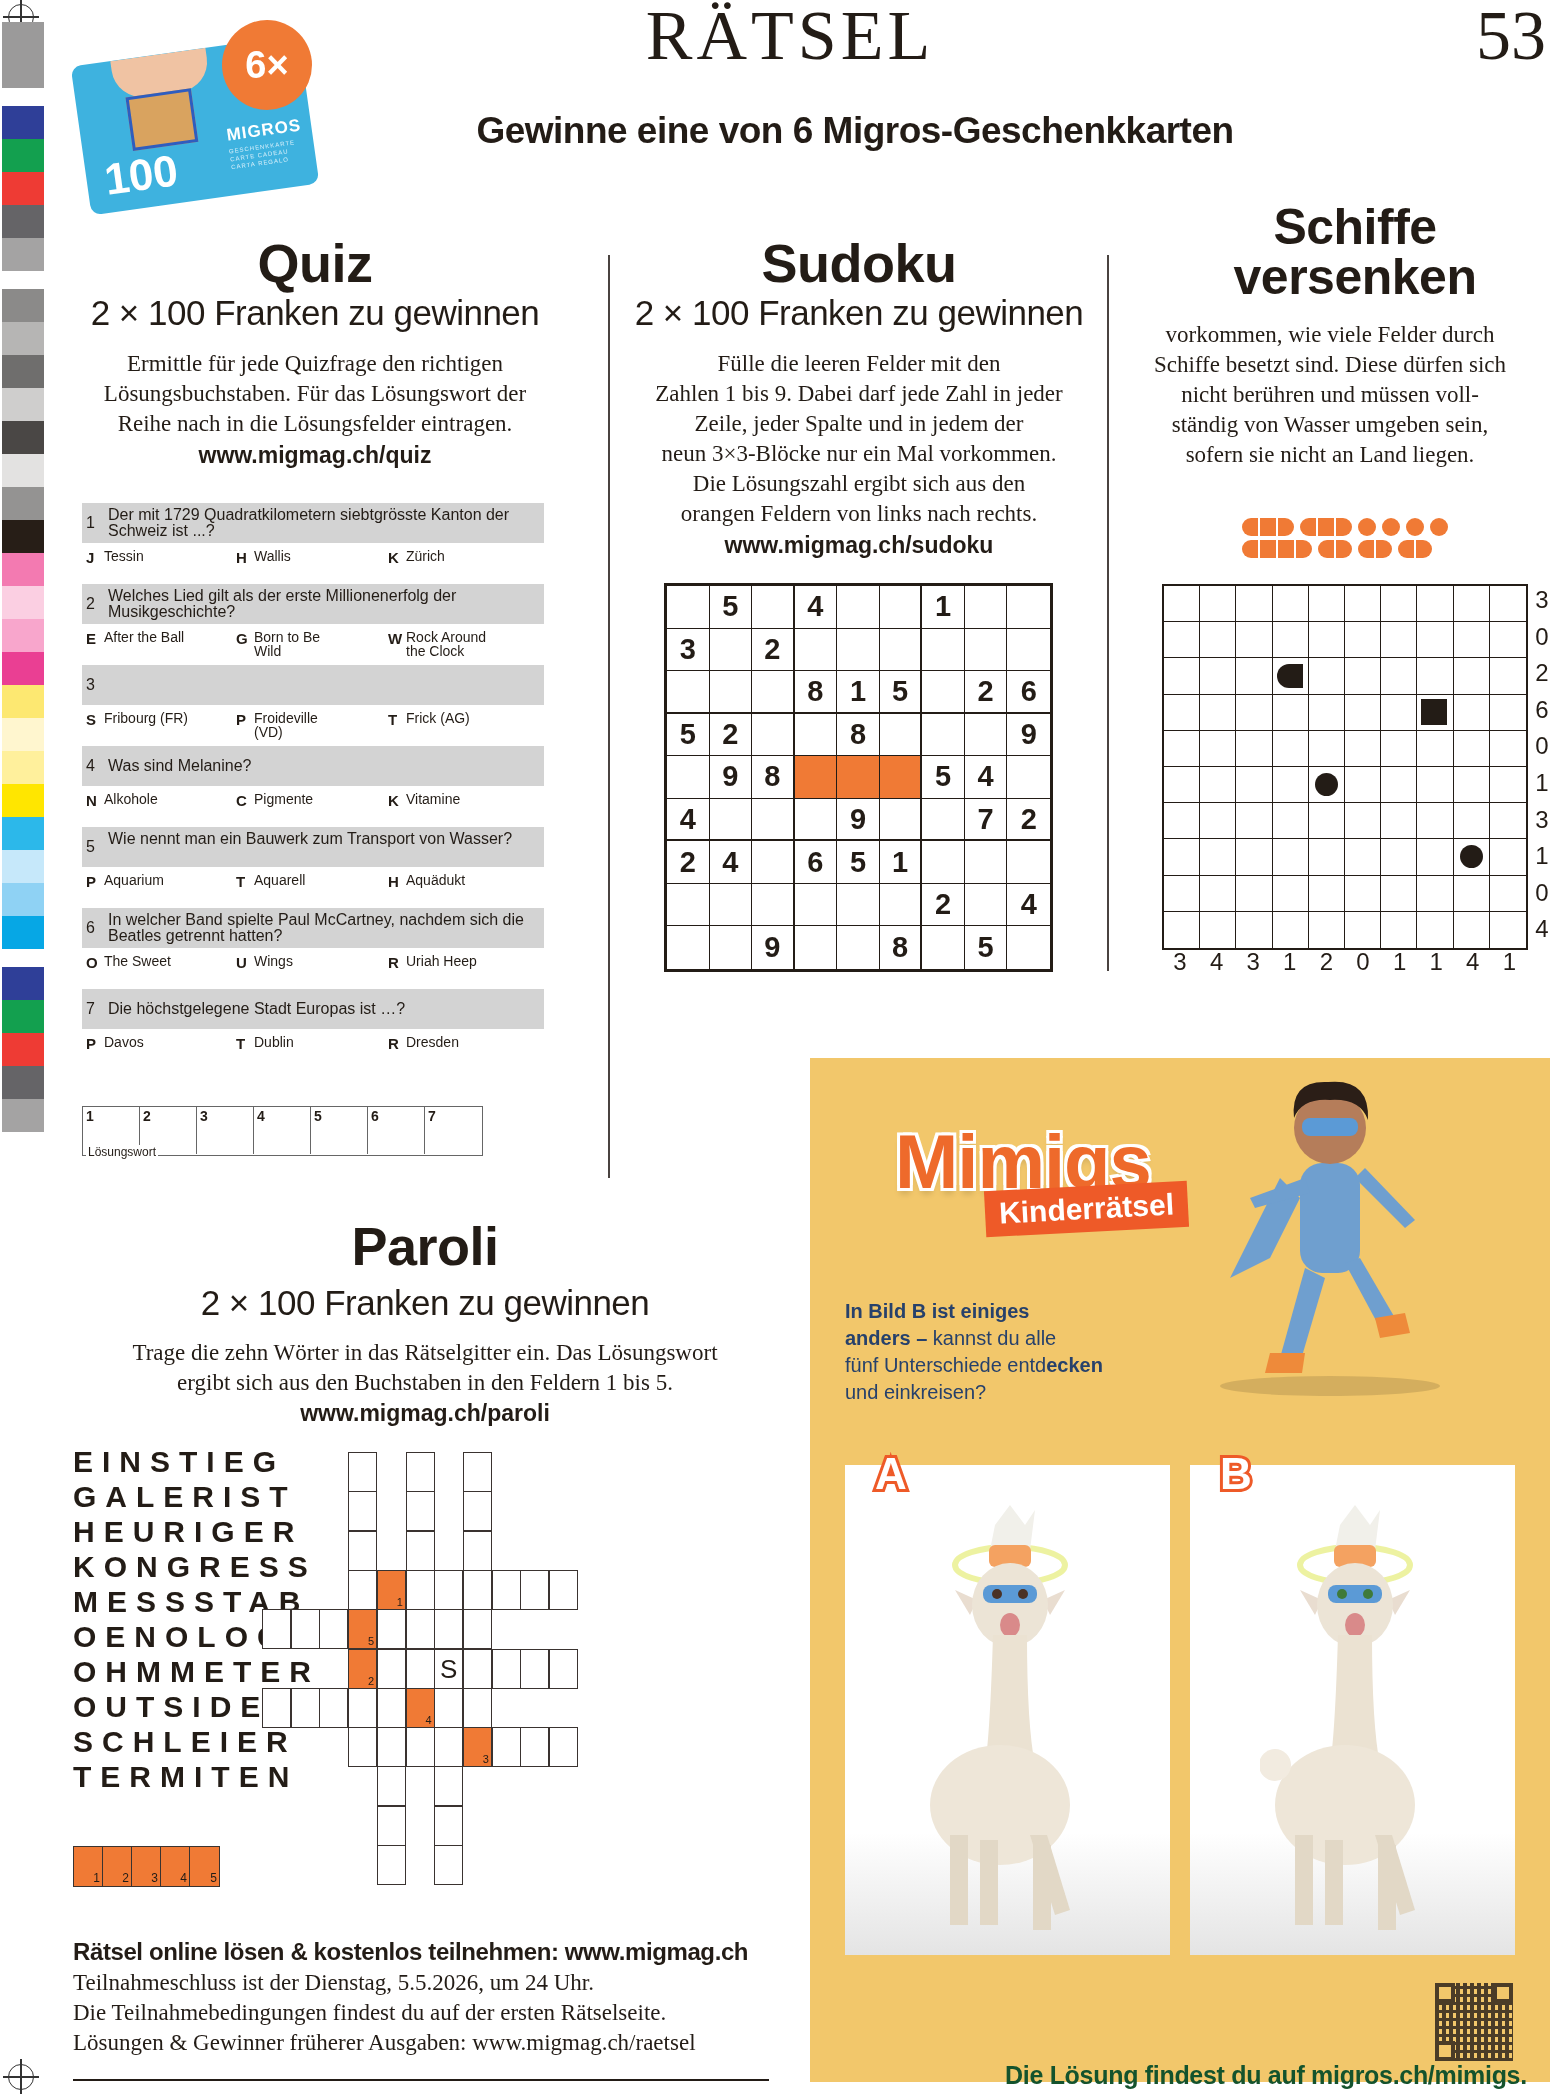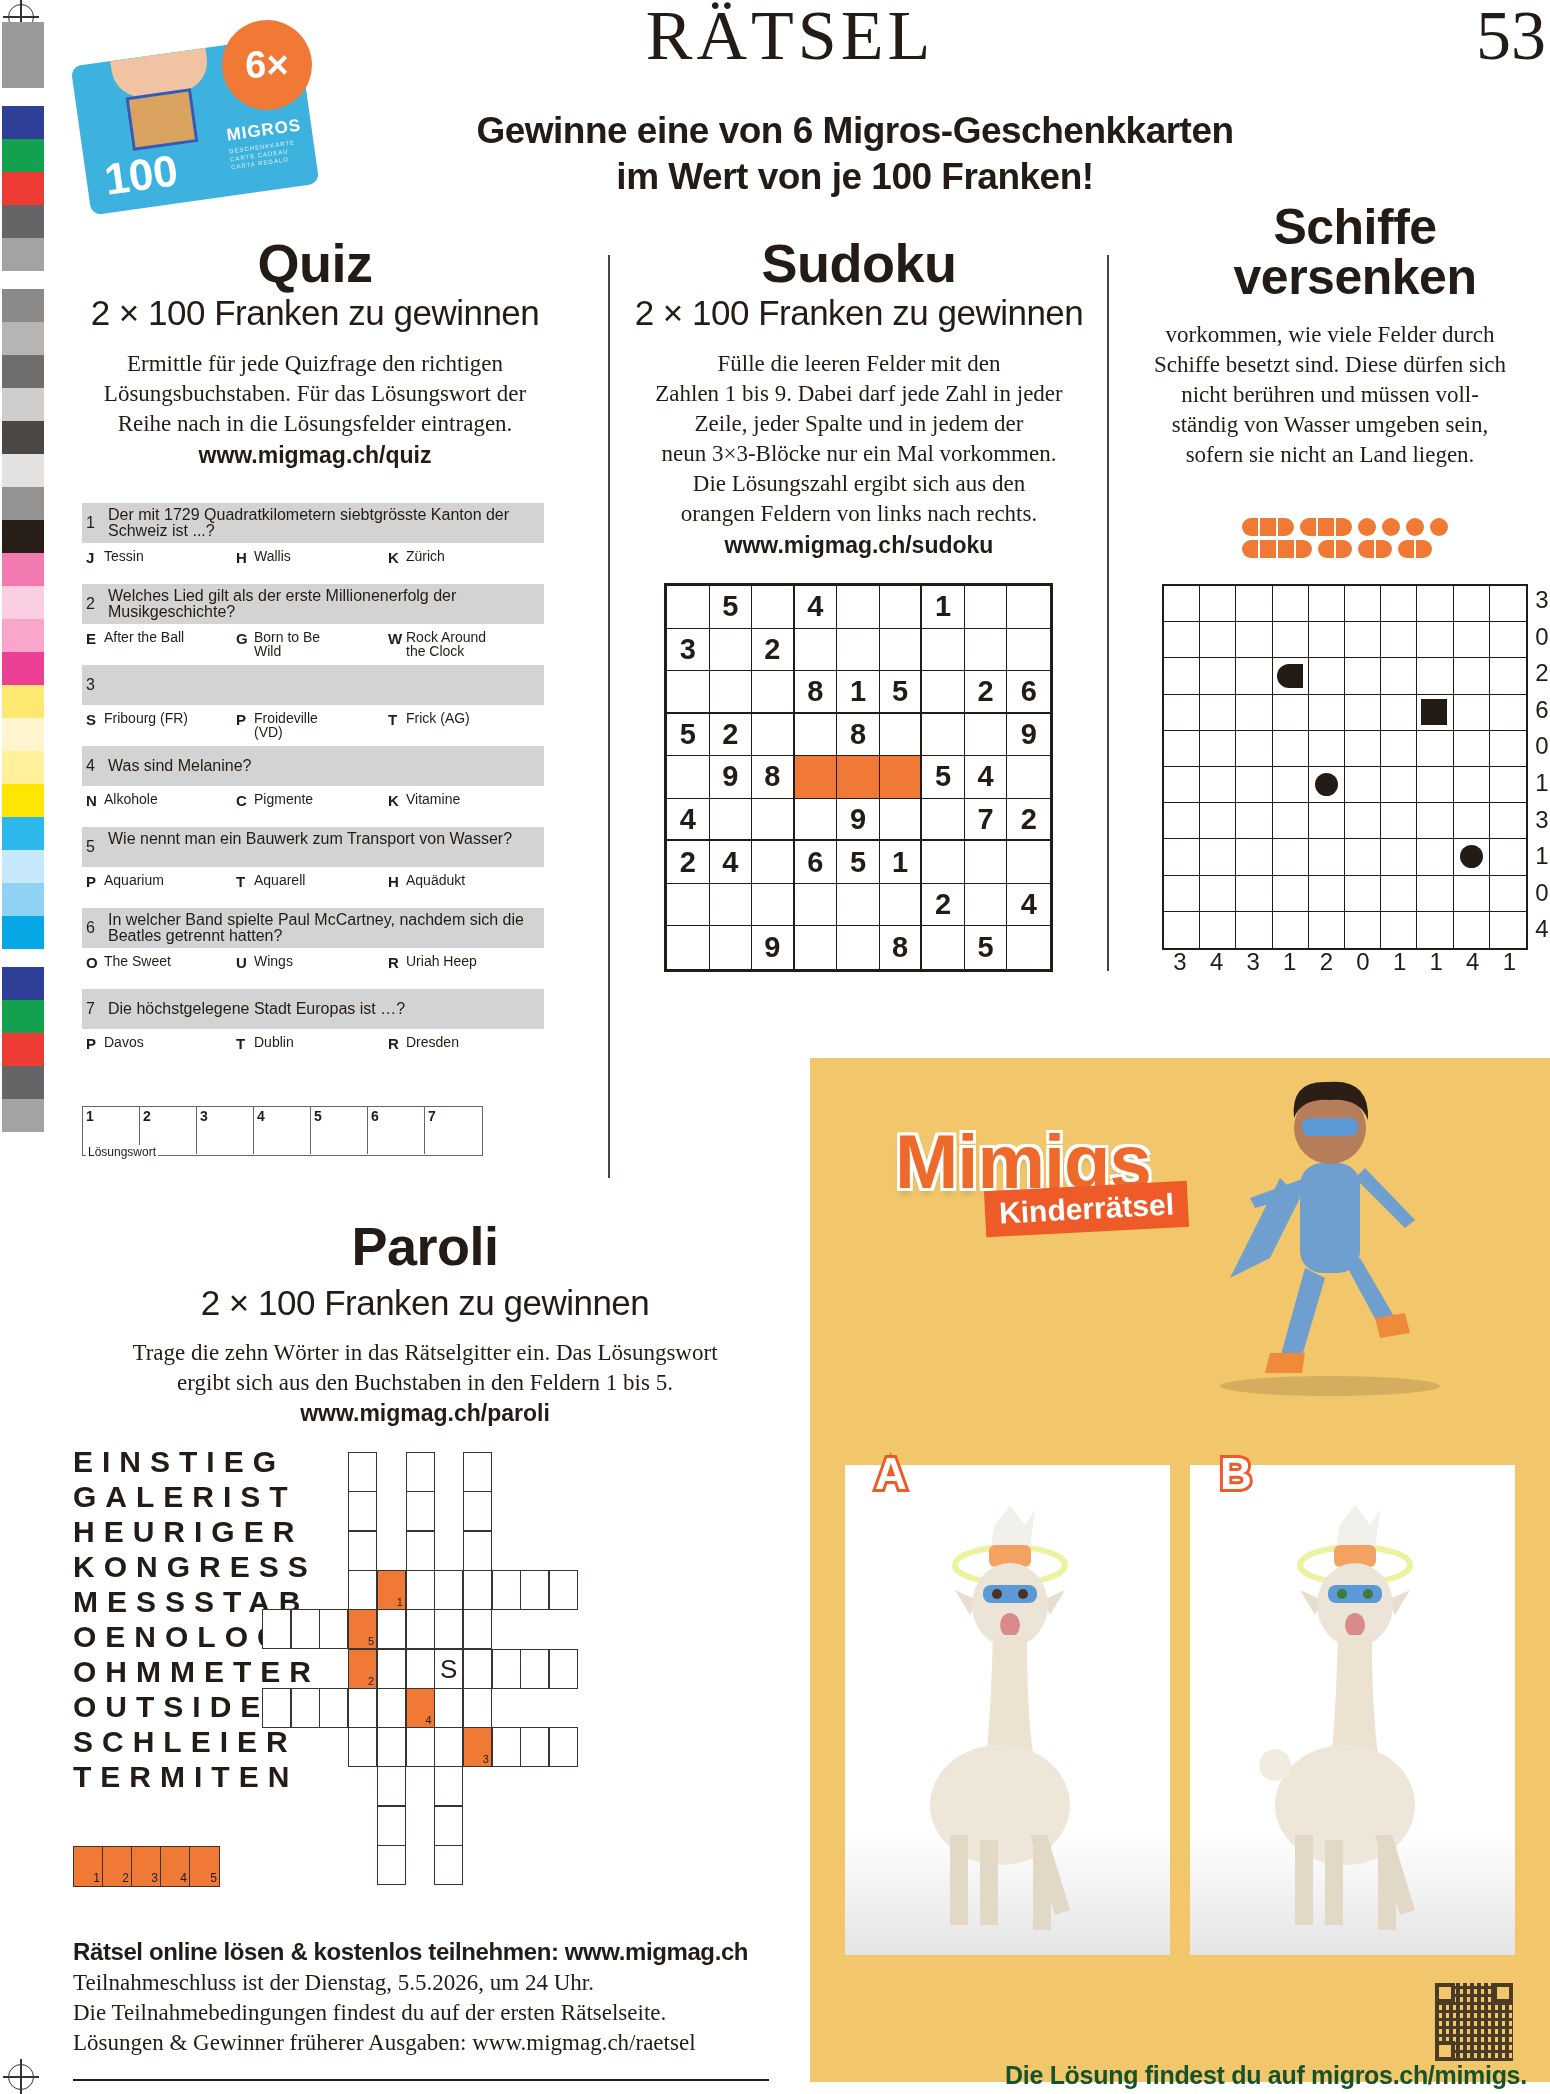--- a/index.html
+++ b/index.html
@@ -162,21 +162,20 @@
   <div class="sub">
     <div>GESCHENKKARTE</div>
       <div>CARTE CADEAU</div>
       <div>CARTA REGALO</div>
   </div>
 </div>
 <div id="badge-6x" class="abs">6×</div>
 
 <div id="headline" class="abs sans">
   <div>Gewinne eine von 6 Migros-Geschenkkarten</div>
-  <div>im Wert von je 100 Franken!</div>
 </div>
 
 <div class="abs vline" style="left:608px;top:255px;height:923px"></div>
 <div class="abs vline" style="left:1107px;top:255px;height:716px"></div>
 
 <section>
   <div class="abs h-title" style="left:70px;width:490px;top:232px">Quiz</div>
   <div class="abs h-sub" style="left:60px;width:510px;top:293px">2 × 100 Franken zu gewinnen</div>
   <div class="abs h-body" style="left:60px;width:510px;top:349px">
     <div>Ermittle für jede Quizfrage den richtigen</div>
@@ -752,20 +751,26 @@
     <path d="M95 200 L70 290 L90 295 L115 210Z" fill="#6f9fcf"></path>
     <path d="M135 195 L170 260 L185 250 L150 190Z" fill="#6f9fcf"></path>
     <path d="M60 285 L95 285 L92 305 L55 305Z" fill="#ee8a3a"></path>
     <path d="M165 250 L195 245 L200 265 L170 270Z" fill="#ee8a3a"></path>
     <path d="M95 110 L40 130 L45 140 L100 125Z" fill="#6f9fcf"></path>
     <path d="M145 110 L195 160 L205 152 L155 100Z" fill="#6f9fcf"></path>
     <circle cx="120" cy="60" r="36" fill="#b57d5a"></circle>
     <path d="M84 50 Q80 12 118 14 Q160 10 158 52 Q150 30 120 32 Q92 30 84 50Z" fill="#2b1e17"></path>
     <rect x="92" y="50" width="56" height="18" rx="8" fill="#5b9ad6"></rect>
   </svg>
+  <div id="mimigs-intro" class="abs">
+    <div><b>In Bild B ist einiges</b></div>
+    <div><b>anders –</b><span> kannst du alle</span></div>
+    <div><span>fünf Unterschiede entd</span><b>ecken</b></div>
+    <div>und einkreisen?</div>
+  </div>
 
   <div class="pic-frame" style="left:35px">
     <div class="pic-label">A</div>
     <svg class="llama" viewBox="0 0 190 440">
       <ellipse cx="95" cy="60" rx="55" ry="18" fill="none" stroke="#e9ef8a" stroke-width="6" opacity=".8"></ellipse>
       <path d="M80 20 L95 0 L110 20 L120 5 L115 45 L75 45Z" fill="#f1f0ea"></path>
       <rect x="74" y="40" width="42" height="22" rx="6" fill="#f4a261"></rect>
       <path d="M40 85 L62 95 L55 110Z" fill="#e9ddd0"></path>
       <path d="M150 85 L128 95 L135 110Z" fill="#e9ddd0"></path>
       <ellipse cx="95" cy="100" rx="38" ry="42" fill="#ece4d6"></ellipse>

